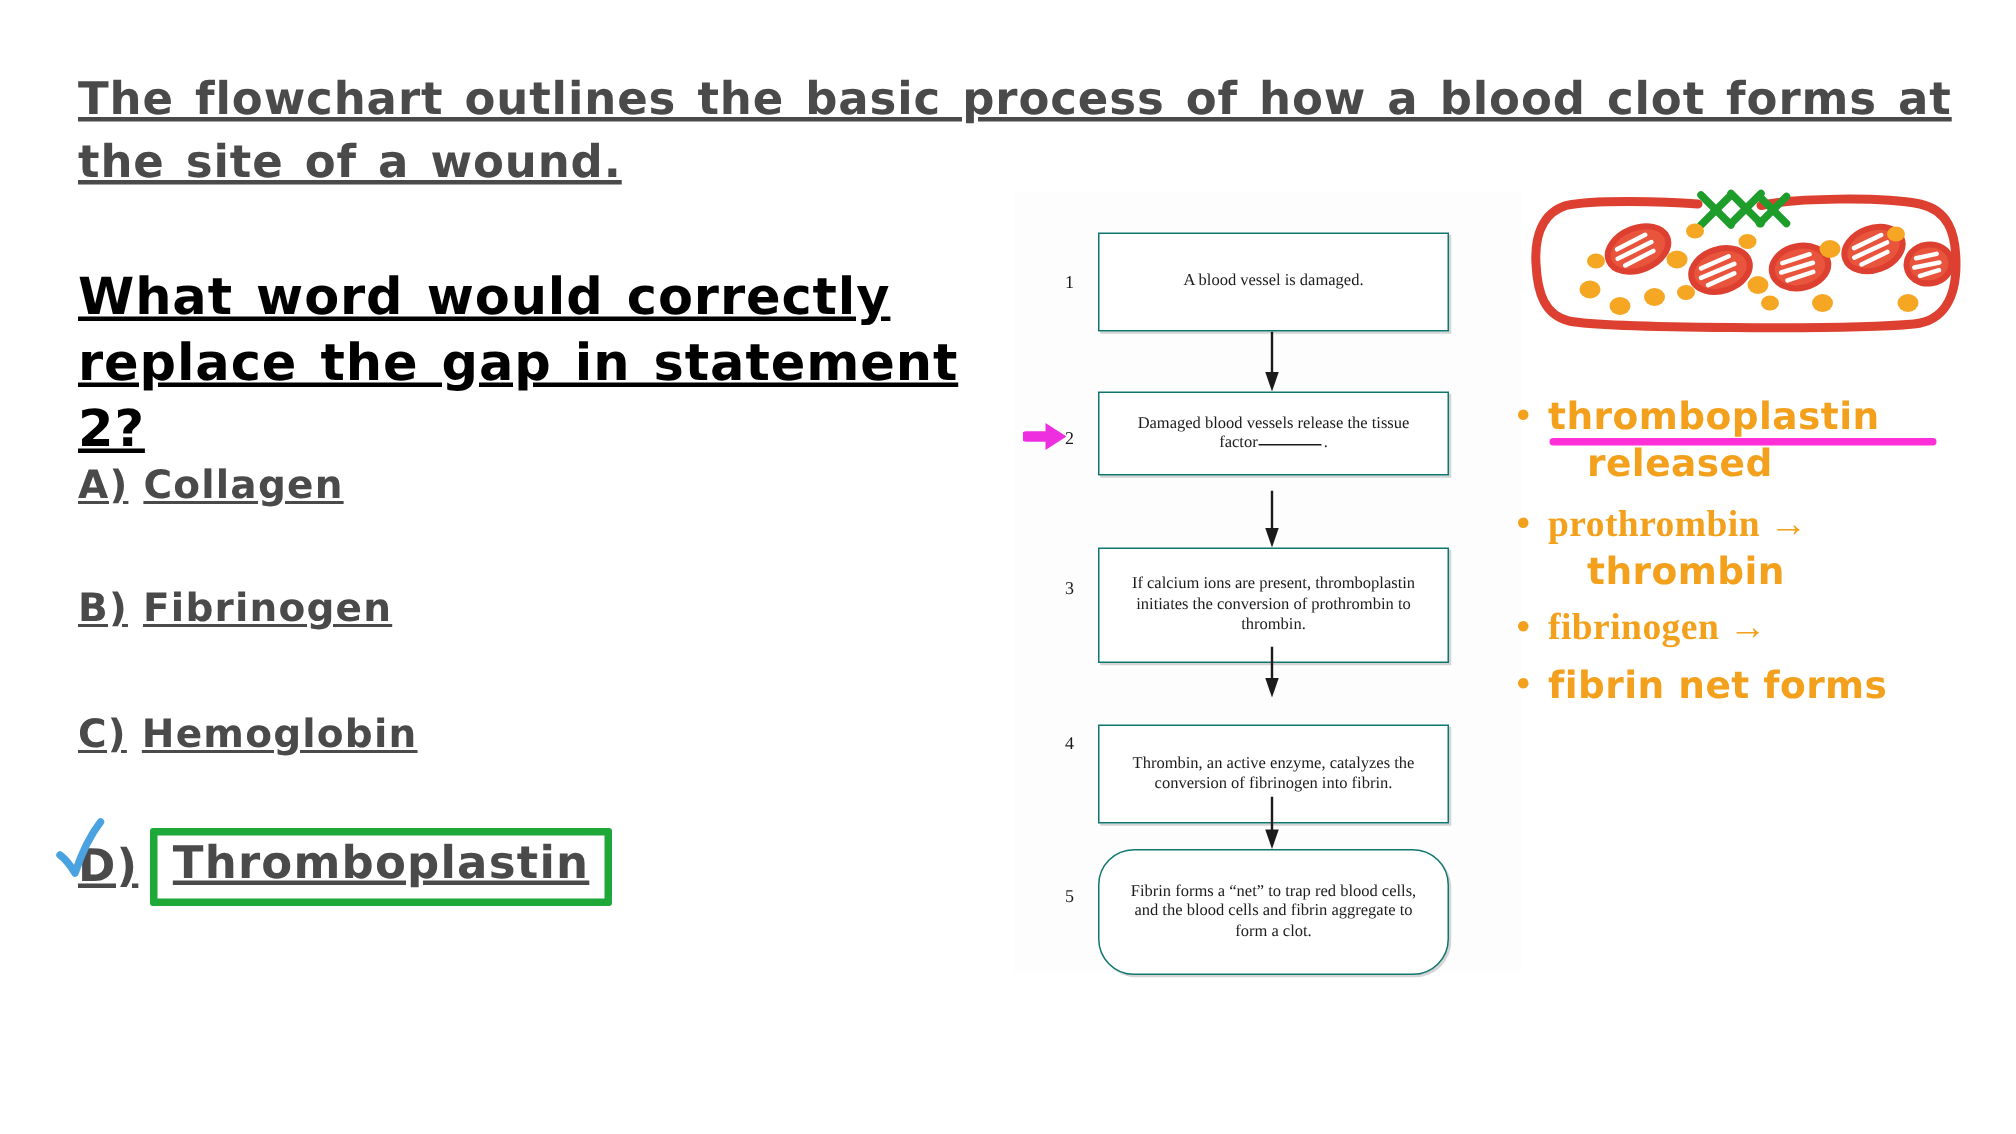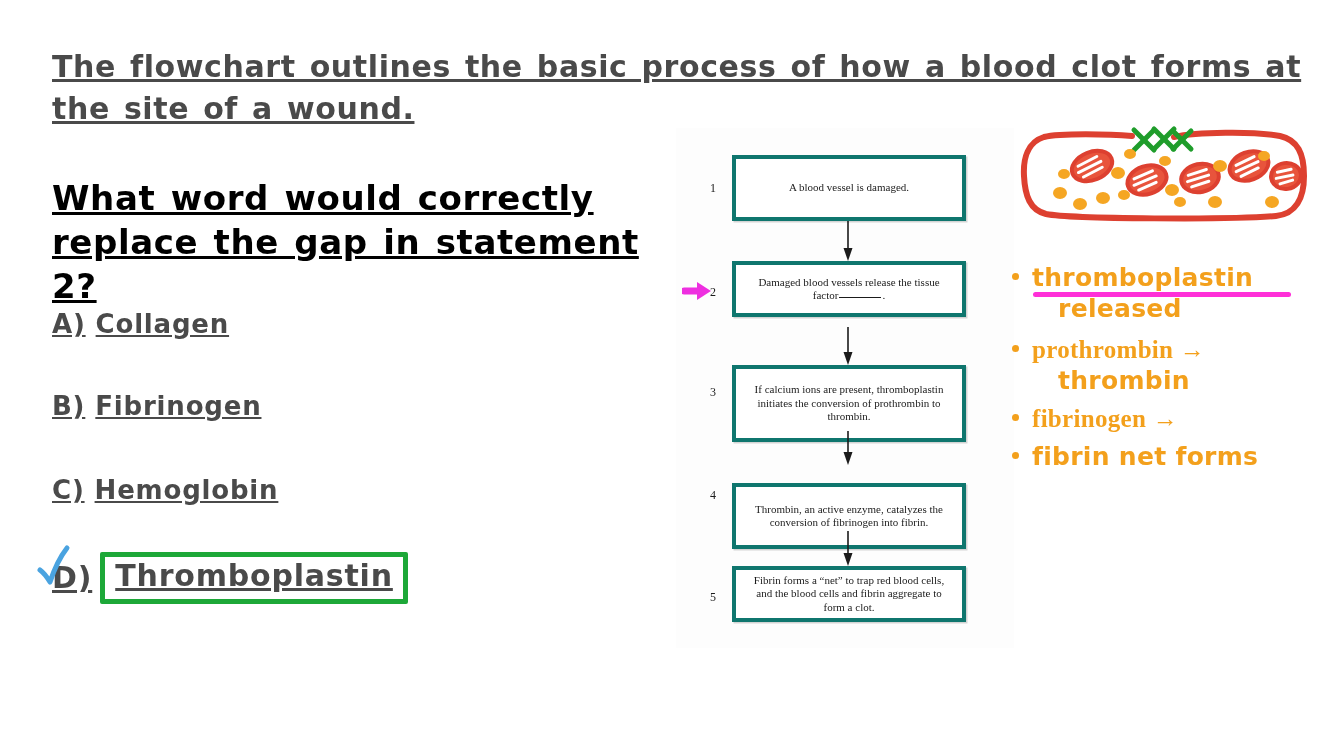--- a/index.html
+++ b/index.html
@@ -106,21 +106,21 @@
     top: 128px;
     width: 338px;
     height: 520px;
     background: #fdfdfd;
   }
   .fc-step {
     position: absolute;
     left: 56px;
     width: 234px;
     box-sizing: border-box;
-    border: 4px solid #0f766e;
+    border: 1px solid #0f766e;
     background: #ffffff;
     box-shadow: 1.5px 1.5px 0 rgba(120,120,120,0.30);
     font-family: "Liberation Serif", serif;
     font-size: 11px;
     line-height: 13.5px;
     color: #1b1b1b;
     text-align: center;
     display: flex;
     align-items: center;
     justify-content: center;
@@ -132,21 +132,21 @@
     font-family: "Liberation Serif", serif;
     font-size: 12px;
     color: #1b1b1b;
     width: 14px;
     text-align: center;
   }
   #fc-step-1 { top: 27px;  height: 66px; }
   #fc-step-2 { top: 133px; height: 56px; }
   #fc-step-3 { top: 237px; height: 77px; }
   #fc-step-4 { top: 355px; height: 66px; }
-  #fc-step-5 { top: 438px; height: 56px; }
+  #fc-step-5 { top: 438px; height: 84px; border-radius: 24px; }
 
   #fc-num-1 { top: 53px; }
   #fc-num-2 { top: 157px; }
   #fc-num-3 { top: 257px; }
   #fc-num-4 { top: 360px; }
   #fc-num-5 { top: 462px; }
 
   .fc-arrow { position: absolute; left: 166px; width: 12px; }
   #fc-arrow-1 { top: 93px;  height: 40px; }
   #fc-arrow-2 { top: 199px; height: 38px; }

